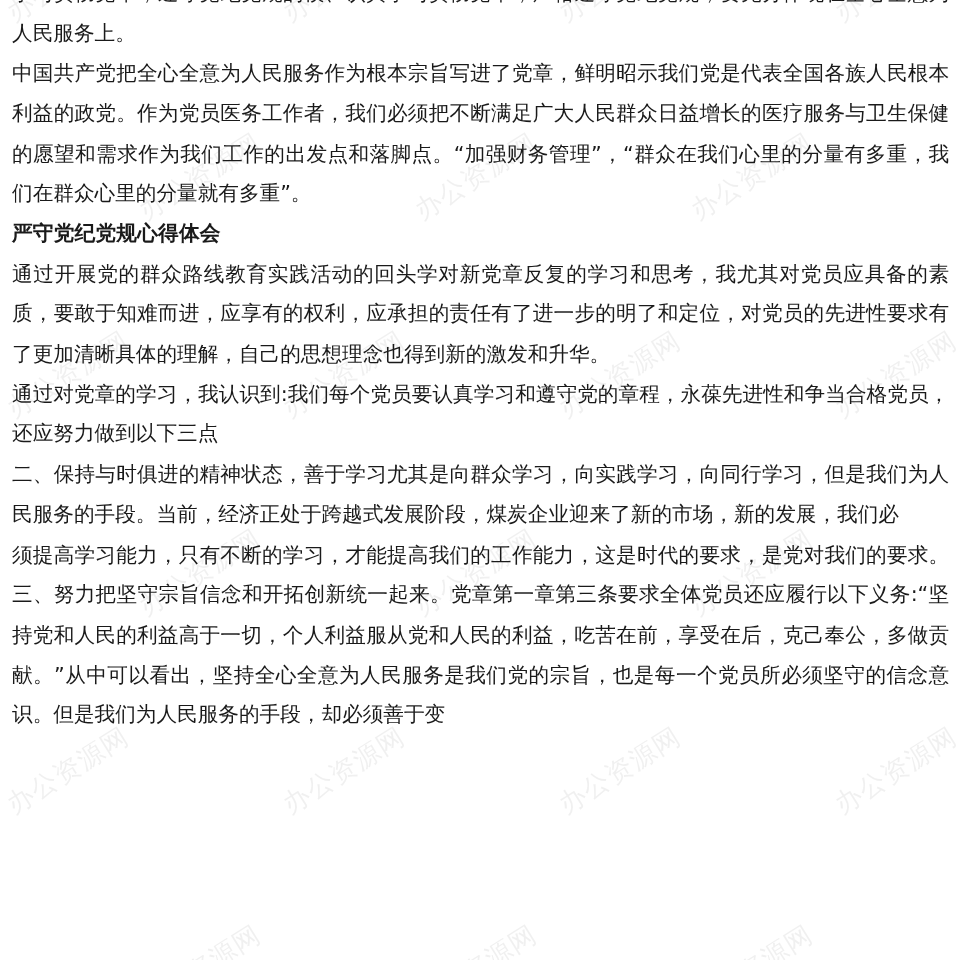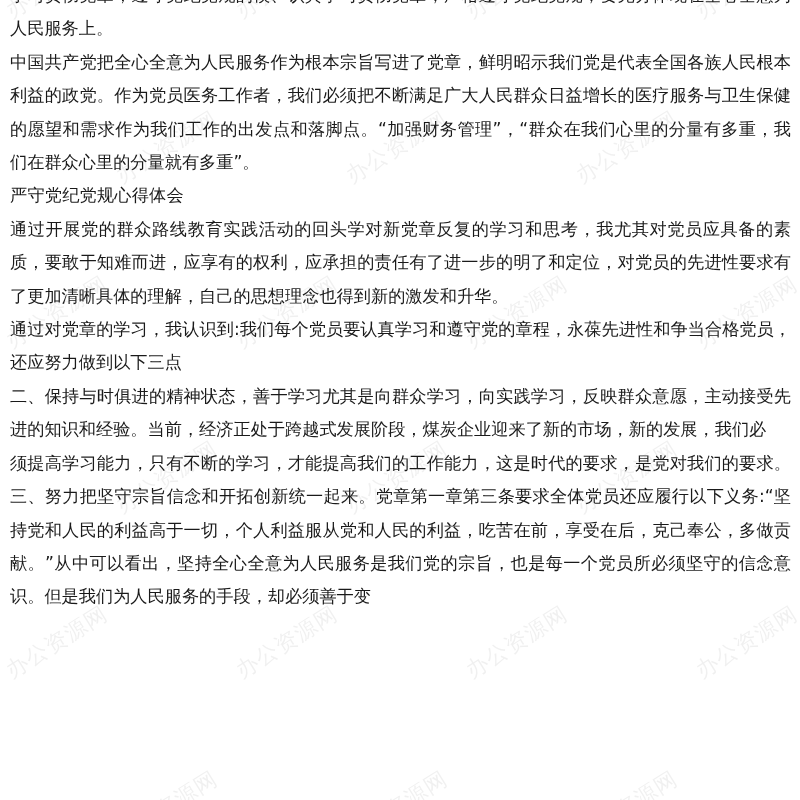--- a/index.html
+++ b/index.html
@@ -68,21 +68,21 @@
     -webkit-hyphens: none;
     hyphens: none;
   }
 
   
   #doc p.p-short {
     text-align-last: left;
   }
 
   #doc p.heading {
-    font-weight: 400;
+    font-weight: 700;
     text-align: right;
     text-align-last: left;
     letter-spacing: 0.2px;
   }
 </style>
 </head>
 <body>
 
 <div id="page">
 
@@ -109,17 +109,17 @@
       <span class="wm" style="left: 340px; top: 825px; opacity: 0.055; color: rgb(0, 0, 0); transform: rotate(-32deg);">办公资源网</span>
       <span class="wm" style="left: 570px; top: 825px; opacity: 0.055; color: rgb(0, 0, 0); transform: rotate(-32deg);">办公资源网</span>
     </div>
 
   <div id="doc">
       <p class="p-short">学习贯彻党章，遵守党纪党规的模、认真学习贯彻党章，严格遵守党纪党规，要充分体现在全心全意为人民服务上。</p>
       <p>中国共产党把全心全意为人民服务作为根本宗旨写进了党章，鲜明昭示我们党是代表全国各族人民根本利益的政党。作为党员医务工作者，我们必须把不断满足广大人民群众日益增长的医疗服务与卫生保健的愿望和需求作为我们工作的出发点和落脚点。“加强财务管理”，“群众在我们心里的分量有多重，我们在群众心里的分量就有多重”。</p>
       <p class="heading p-short">严守党纪党规心得体会</p>
       <p class="p-short">通过开展党的群众路线教育实践活动的回头学对新党章反复的学习和思考，我尤其对党员应具备的素质，要敢于知难而进，应享有的权利，应承担的责任有了进一步的明了和定位，对党员的先进性要求有了更加清晰具体的理解，自己的思想理念也得到新的激发和升华。</p>
       <p class="p-short">通过对党章的学习，我认识到:我们每个党员要认真学习和遵守党的章程，永葆先进性和争当合格党员，还应努力做到以下三点</p>
-      <p class="p-short">二、保持与时俱进的精神状态，善于学习尤其是向群众学习，向实践学习，反映群众意愿，主动接受先进的知识和经验。当前，经济正处于跨越式发展阶段，煤炭企业迎来了新的市场，新的发展，我们必</p>
+      <p class="p-short">二、保持与时俱进的精神状态，善于学习尤其是向群众学习，向实践学习，向同行学习，但是我们为人民服务的手段。当前，经济正处于跨越式发展阶段，煤炭企业迎来了新的市场，新的发展，我们必</p>
       <p>须提高学习能力，只有不断的学习，才能提高我们的工作能力，这是时代的要求，是党对我们的要求。三、努力把坚守宗旨信念和开拓创新统一起来。党章第一章第三条要求全体党员还应履行以下义务:“坚持党和人民的利益高于一切，个人利益服从党和人民的利益，吃苦在前，享受在后，克己奉公，多做贡献。”从中可以看出，坚持全心全意为人民服务是我们党的宗旨，也是每一个党员所必须坚守的信念意识。但是我们为人民服务的手段，却必须善于变</p>
     </div>
 
 </div>
 
 </body></html>

